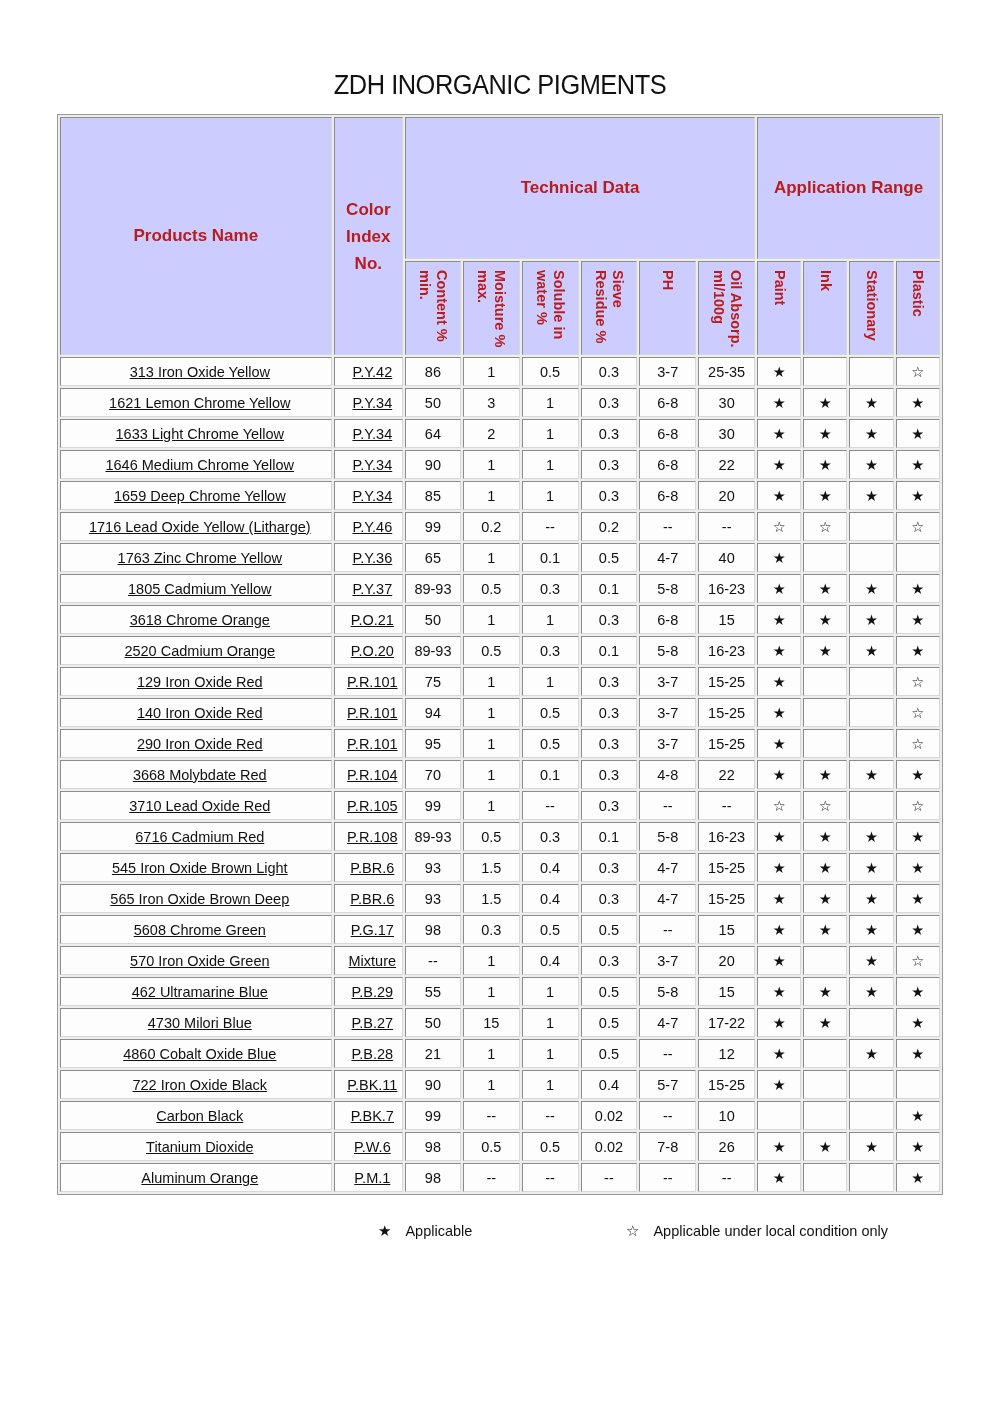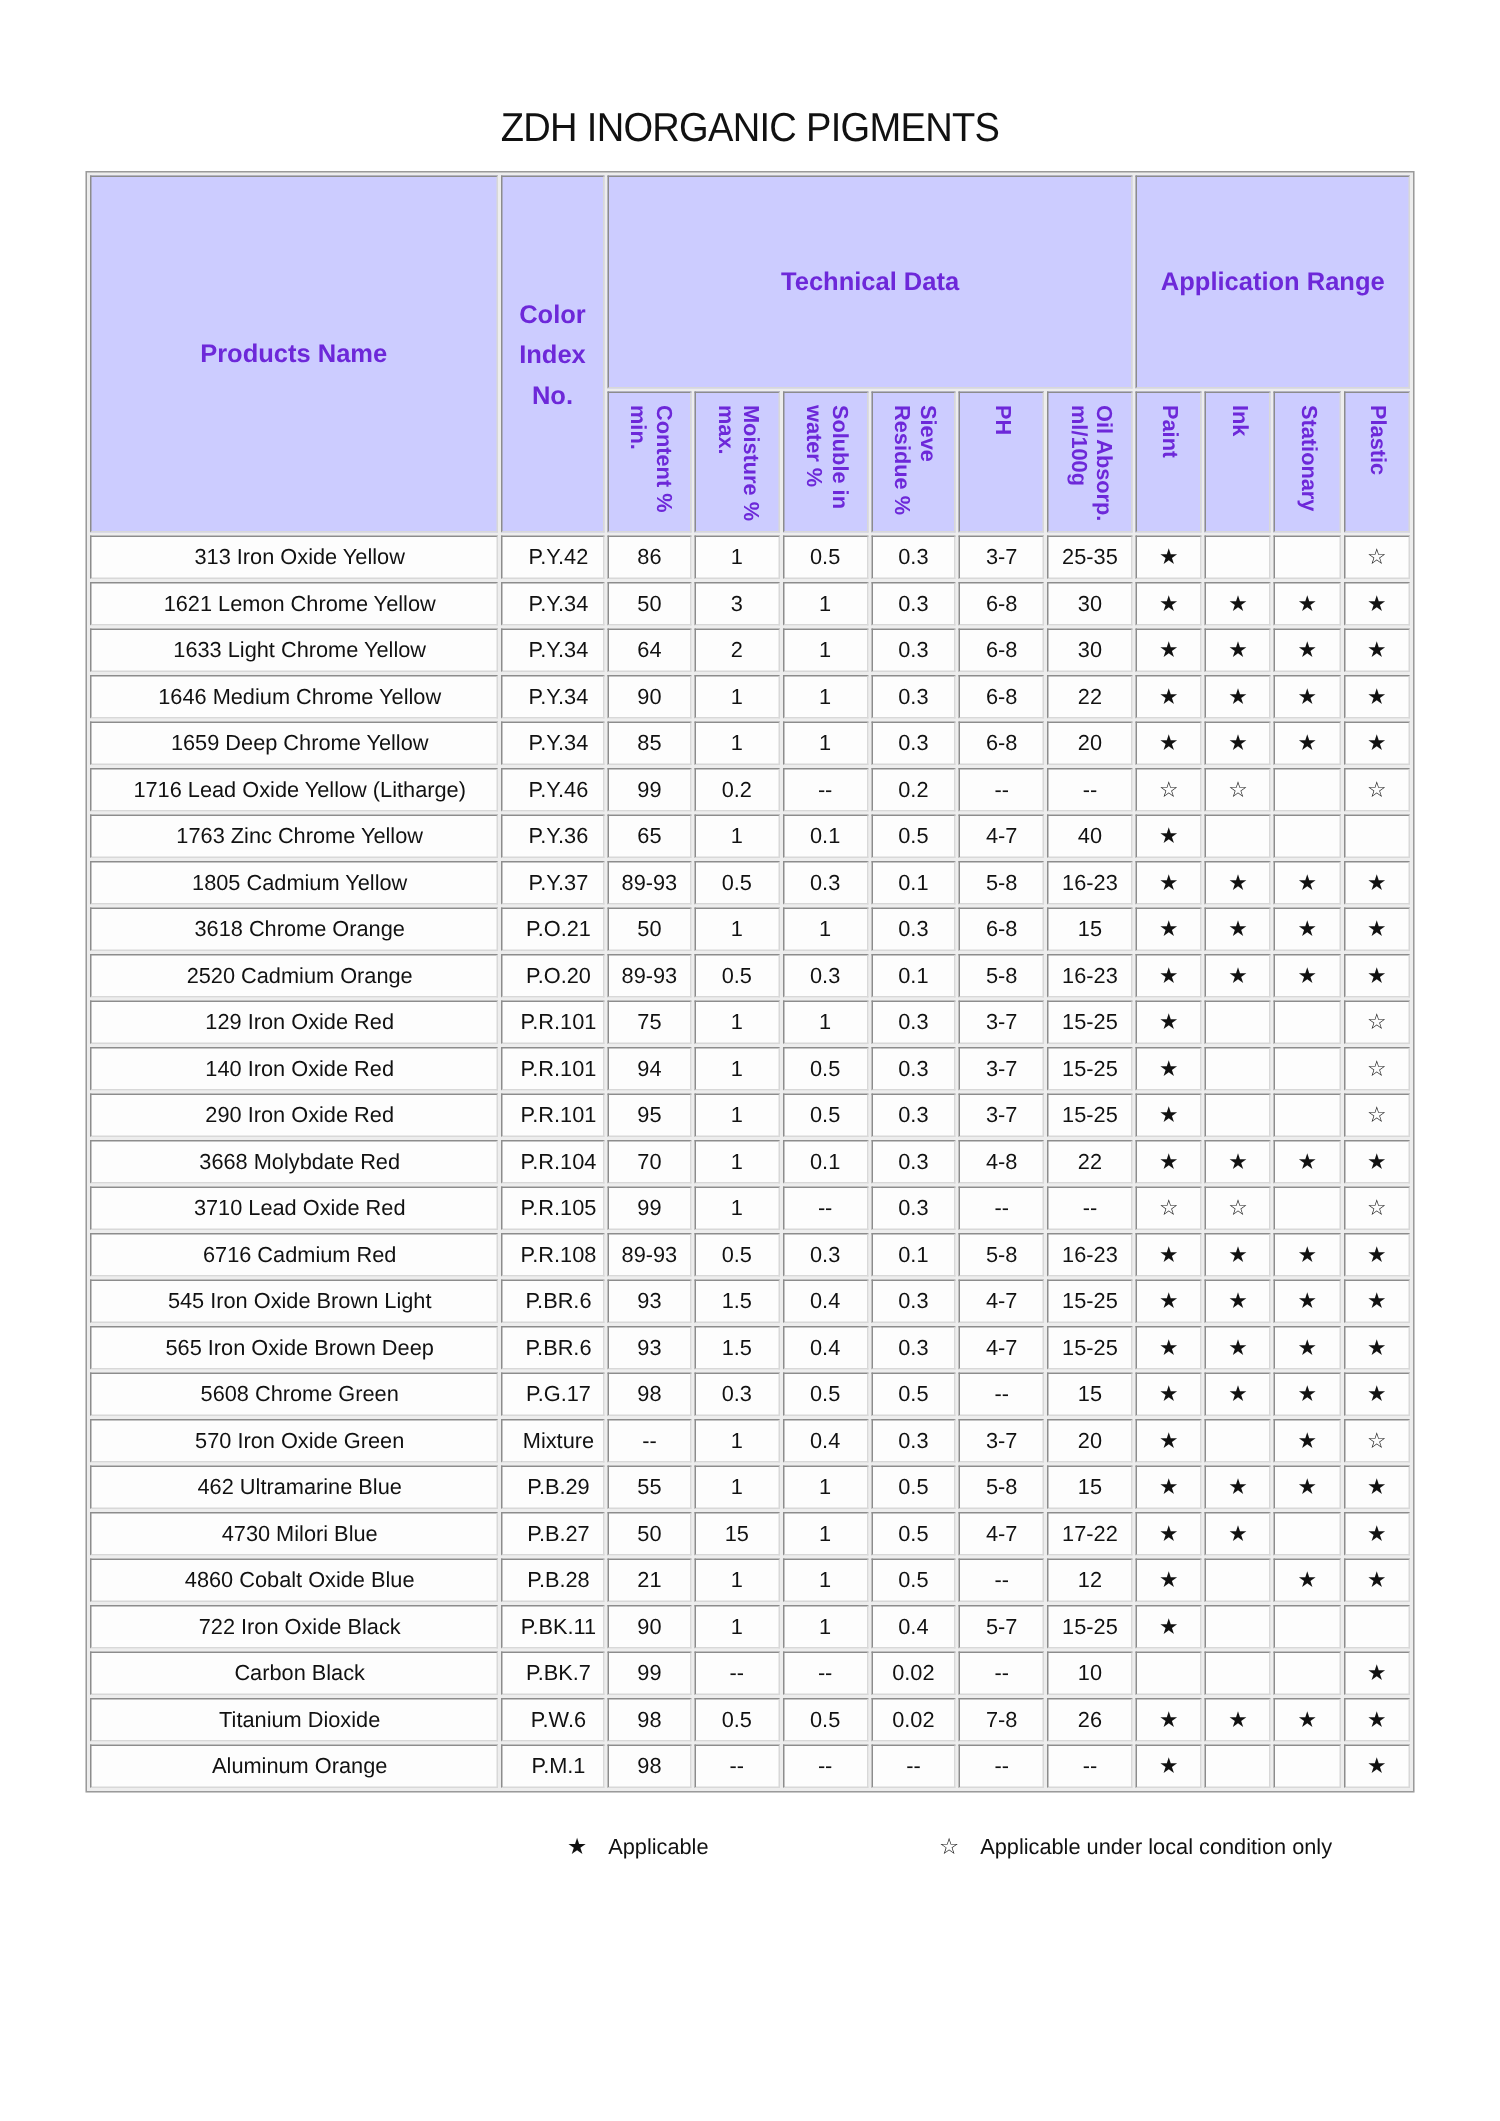--- a/index.html
+++ b/index.html
@@ -1,22 +1,22 @@
 <!DOCTYPE html>
 <html><head>
 <meta charset="utf-8">
 <style>
   html, body { margin: 0; padding: 0; background: #ffffff; }
   body { width: 1000px; height: 1414px; position: relative; font-family: "Liberation Sans", sans-serif; color: #111; }
   .title { position: absolute; top: 70px; left: 0; width: 1000px; text-align: center; font-size: 27px; letter-spacing: -0.5px; font-family: "Liberation Sans", sans-serif; transform: scaleX(0.94); }
   table.pig { position: absolute; top: 114px; left: 57px; width: 886px; border-collapse: separate; border-spacing: 2px; border: 1px solid #9a9a9a; background: #ededed; table-layout: fixed; }
   table.pig td, table.pig th { border: 1px solid #8c8c8c; border-right-color: #d8d8d8; border-bottom-color: #d8d8d8; padding: 0; }
-  table.pig th { background: #ccccff; font-weight: bold; font-size: 17px; color: #6d28d9; }
+  table.pig th { background: #ccccff; font-weight: bold; font-size: 17px; color: #b91c1c; }
   table.pig td { background: #fdfdfd; font-size: 14.5px; height: 27px; text-align: center; }
-  td.name, td.ci { text-align: center; padding-left: 8px !important; }
+  td.name, td.ci { text-align: center; padding-left: 8px !important; text-decoration: underline; }
   .vert { height: 92px; vertical-align: top; }
   .vert div { writing-mode: vertical-rl; font-size: 14.5px; font-weight: bold; line-height: 17px; margin: 8px auto 0; text-align: left; max-height: 86px; overflow: hidden; }
   .star { font-size: 16px; }
   .legend { position: absolute; top: 1222px; font-size: 14.5px; }
   .legend .sym { display: inline-block; margin-right: 14px; font-size: 15px; }
 </style>
 </head>
 <body>
 
 <div class="title">ZDH INORGANIC PIGMENTS</div>

